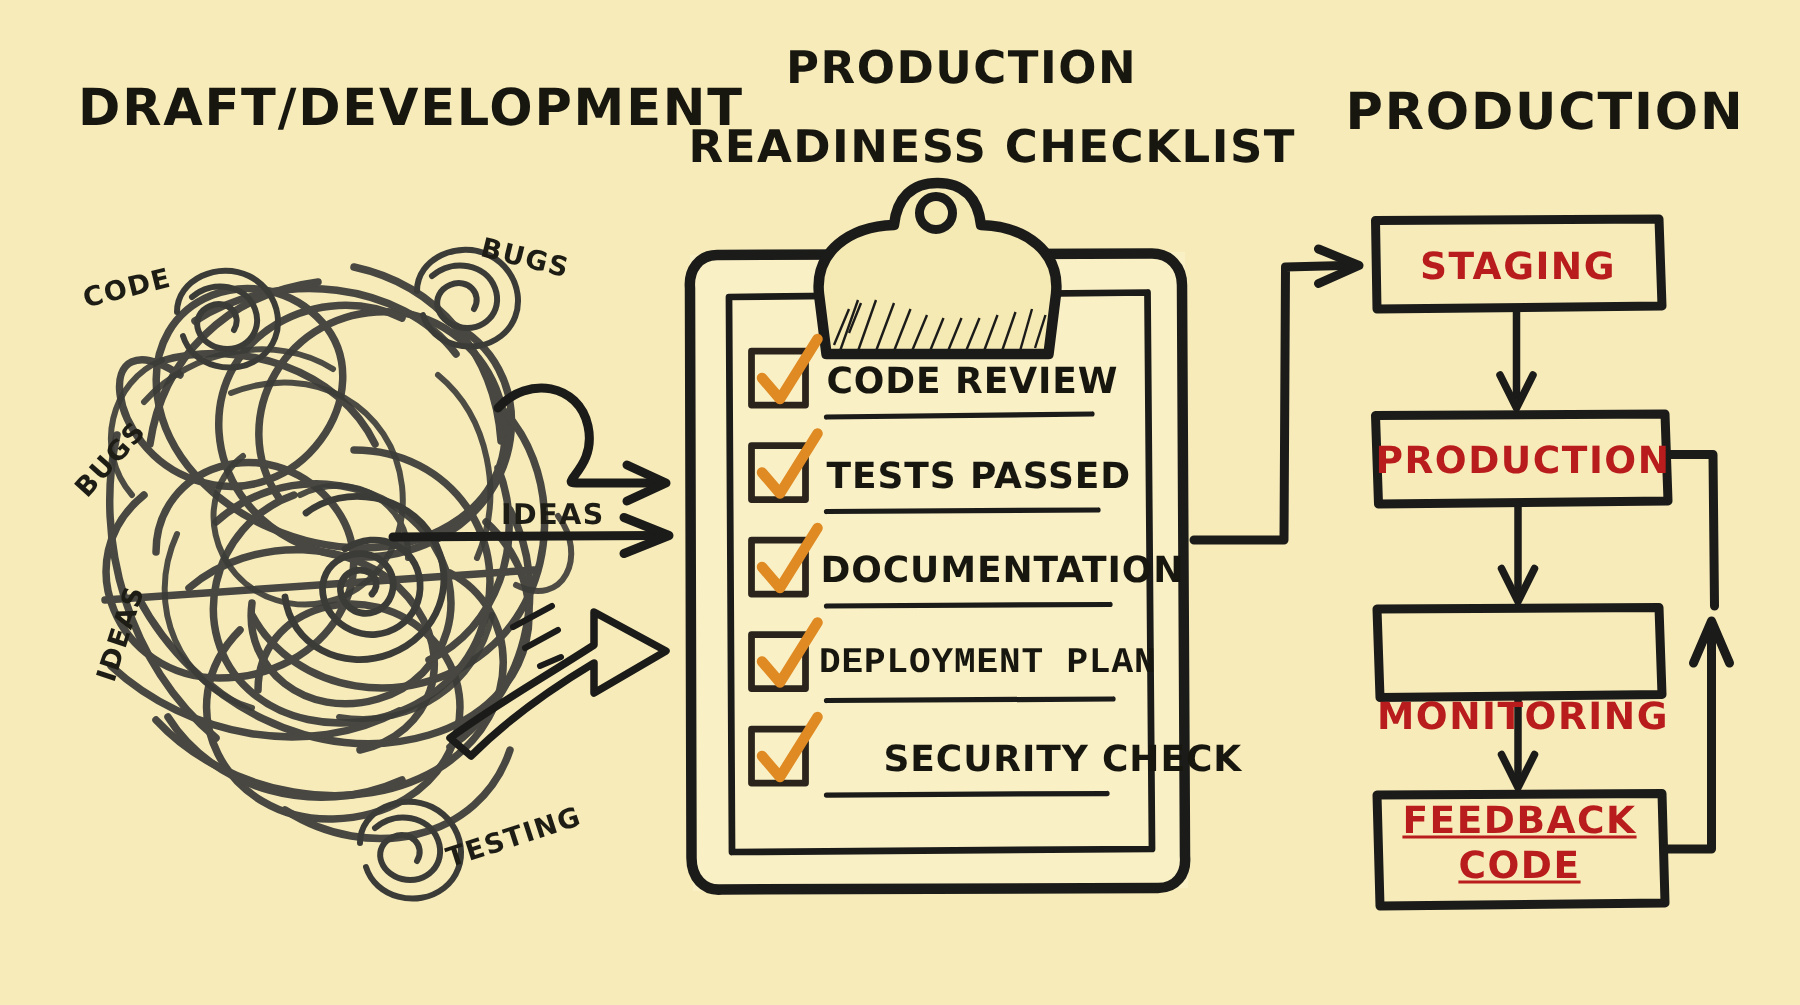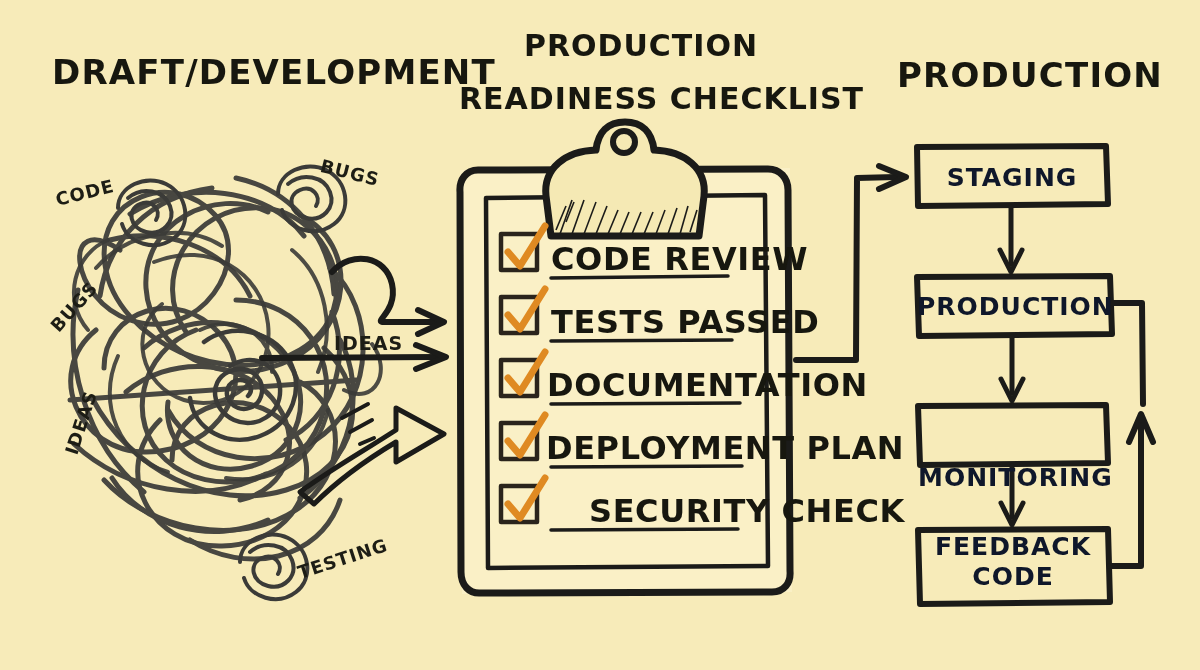--- a/index.html
+++ b/index.html
@@ -44,36 +44,37 @@
     font-size: 34px;
     letter-spacing: 1.2px;
     transform-origin: 50% 50%;
   }
   .heading-center {
     font-size: 30px;
     letter-spacing: 1px;
     text-align: center;
   }
   .item-label {
-    font-size: 32px;
+    font-size: 24px;
     letter-spacing: 0.6px;
   }
   .tangle-label {
     font-size: 18px;
     letter-spacing: 1px;
     color: #1d1d15;
   }
   .flow-label {
     font-size: 25px;
     letter-spacing: 1px;
     text-align: center;
-    color: #0f172a;
+    color: #b91c1c;
   }
   .flow-label.two {
     line-height: 1.05;
+    text-decoration: underline;
   }
 </style>
 </head>
 <body>
 
 <div id="canvas">
 
   <svg class="layer" viewBox="0 0 1200 670">
     <g class="tangle-stroke" stroke-width="5" opacity="0.93">
       <path d="M120 250 C 60 210, 70 300, 130 320 C 200 344, 255 260, 215 215 C 175 170, 95 195, 105 265 C 116 342, 230 392, 300 350 C 370 308, 330 212, 262 208 C 190 204, 150 280, 186 332"></path>
@@ -245,21 +246,21 @@
   <div class="txt tangle-label" style="left:320px; top:162px; transform:rotate(14deg);">BUGS</div>
   <div class="txt tangle-label" style="left:44px; top:296px; transform:rotate(-48deg);">BUGS</div>
   <div class="txt tangle-label" style="left:48px; top:412px; transform:rotate(-72deg);">IDEAS</div>
   <div class="txt tangle-label" style="left:296px; top:548px; transform:rotate(-18deg);">TESTING</div>
 
   <div class="txt tangle-label" style="left:334px; top:332px; font-size:19px;">IDEAS</div>
 
   <div class="txt item-label" style="left:551px; top:240px;">CODE REVIEW</div>
   <div class="txt item-label" style="left:547px; top:366px;">DOCUMENTATION</div>
   <div class="txt item-label" style="left:551px; top:303px;">TESTS PASSED</div>
-  <div class="txt item-label" style="left:546px; top:429px;">DEPLOYMENT PLAN</div>
+  <div class="txt item-label" style="left:546px; top:429px;font-family:Liberation Mono, monospace;">DEPLOYMENT PLAN</div>
   <div class="txt item-label" style="left:549px; top:492px;margin-left:40px;">SECURITY CHECK</div>
 
   <div class="txt flow-label" style="left:917px; top:163px; width:190px;">STAGING</div>
   <div class="txt flow-label" style="left:917px; top:292px; width:194px;">PRODUCTION</div>
   <div class="txt flow-label" style="left:918px; top:421px; width:190px;margin-top:42px;">MONITORING</div>
   <div class="txt flow-label two" style="left:918px; top:534px; width:190px;">FEEDBACK</div>
   <div class="txt flow-label two" style="left:918px; top:564px; width:190px;">CODE</div>
 
 </div>
 

